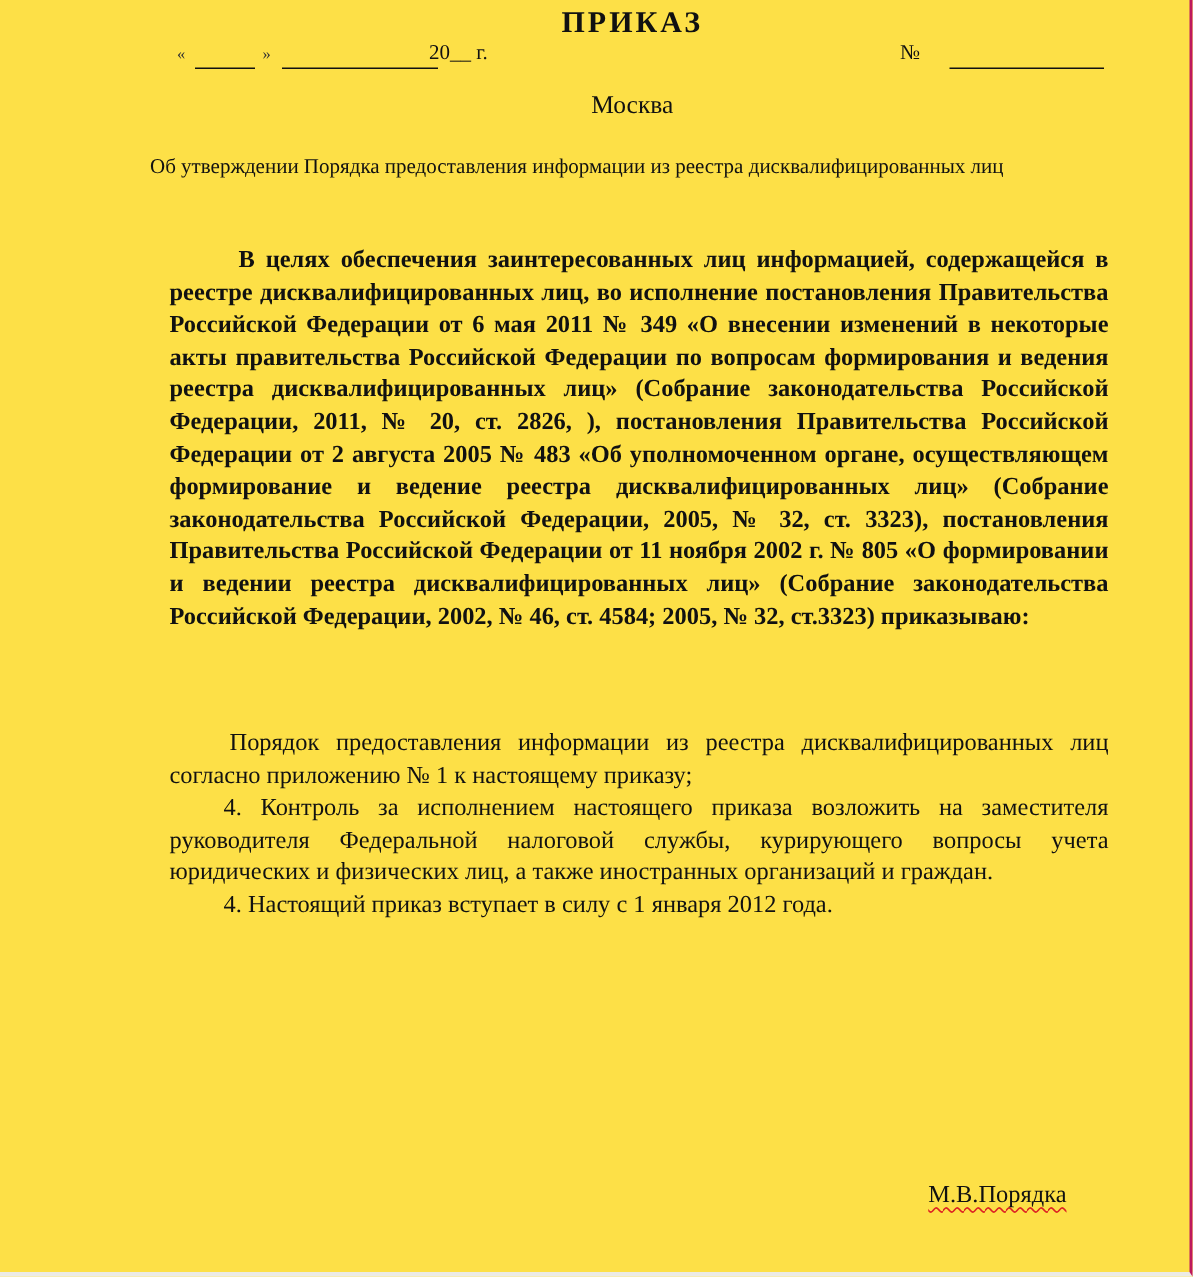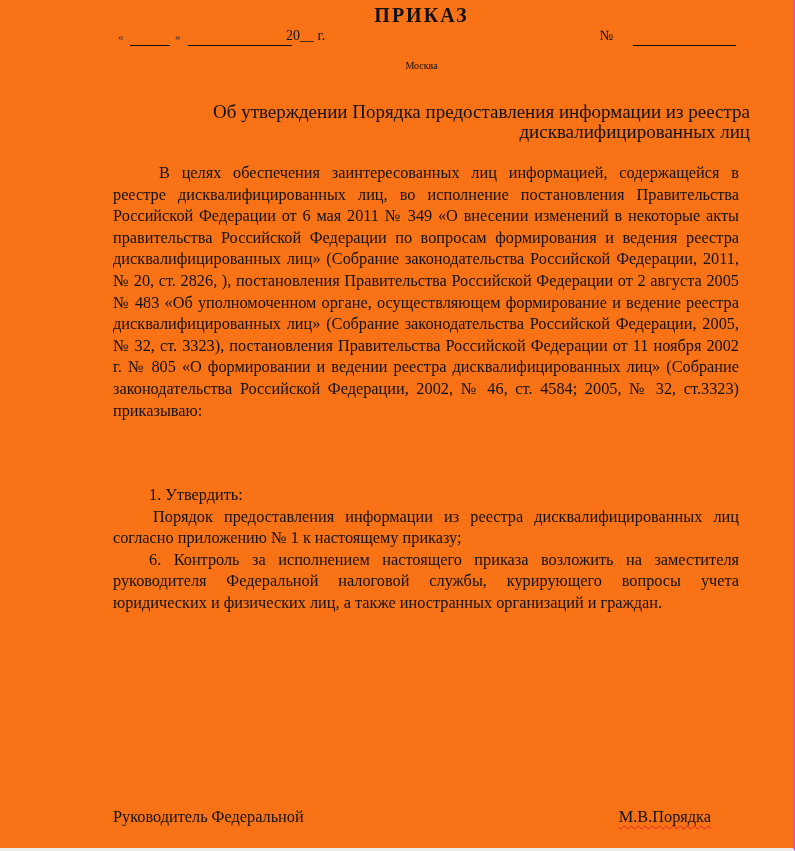--- a/index.html
+++ b/index.html
@@ -13,22 +13,22 @@
       position: relative;
       overflow: hidden;
       font-family: "Liberation Serif", "DejaVu Serif", serif;
       color: #111111;
     }
     .page {
       position: absolute;
       left: 0; top: 0;
       width: 793px;
       height: 848px;
-      background: #f97316;
-      border-right: 2px solid #d946ef;
+      background: #fde047;
+      border-right: 2px solid #be185d;
       border-bottom: 3px solid #ecebe6;
     }
     .title {
       position: absolute;
       left: 0; right: 0;
       top: 4px;
       text-align: center;
       font-size: 20px;
       font-weight: bold;
       letter-spacing: 2px;
@@ -51,44 +51,44 @@
     }
     .quote-open { left: 0; font-size: 11px; top: 2px !important; color:#333; }
     .quote-close { left: 57px; font-size: 11px; top: 2px !important; color:#333; }
     .year { left: 168px; }
     .num-sign { left: 482px; }
     .city {
       position: absolute;
       left: 0; right: 0;
       top: 60px;
       text-align: center;
-      font-size: 10px;
+      font-size: 17px;
       padding-left: 50px;
     }
     .subject {
       position: absolute;
       left: 100px;
       width: 650px;
       top: 102px;
-      text-align: right;
-      font-size: 19px;
+      text-align: left;
+      font-size: 14px;
       line-height: 20px;
     }
     .body {
       position: absolute;
       left: 113px;
       width: 626px;
       font-size: 16.3px;
       line-height: 21.6px;
       text-align: justify;
     }
     .body p {
       margin: 0;
     }
-    .indent-big { text-indent: 46px; }
+    .indent-big { text-indent: 46px; font-weight: bold; }
     .indent { text-indent: 36px; }
     .indent-sm { text-indent: 40px; }
     #preamble { top: 162px; }
     #items { top: 484px; }
     .signature {
       position: absolute;
       left: 113px;
       top: 806px;
       font-size: 16.3px;
       line-height: 21px;
@@ -122,23 +122,22 @@
 
   <div class="city">Москва</div>
 
   <div class="subject">Об утверждении Порядка предоставления информации из реестра дисквалифицированных лиц</div>
 
   <div class="body" id="preamble">
     <p class="indent-big">В целях обеспечения заинтересованных лиц информацией, содержащейся в реестре дисквалифицированных лиц,  во исполнение постановления Правительства Российской Федерации  от 6 мая 2011 № 349 «О внесении изменений в некоторые акты правительства Российской Федерации по вопросам формирования и ведения реестра дисквалифицированных лиц» (Собрание законодательства Российской Федерации, 2011, № 20, ст. 2826, ), постановления Правительства Российской Федерации от 2 августа 2005 № 483 «Об уполномоченном органе, осуществляющем формирование и ведение реестра дисквалифицированных лиц» (Собрание законодательства Российской Федерации, 2005, № 32, ст. 3323), постановления Правительства Российской Федерации от 11 ноября 2002 г. № 805 «О формировании и ведении реестра дисквалифицированных лиц» (Собрание законодательства Российской Федерации, 2002, № 46, ст. 4584; 2005, № 32, ст.3323) приказываю:</p>
   </div>
 
   <div class="body" id="items">
-    <p class="indent">1. Утвердить:</p>
     <p class="indent-sm">Порядок предоставления информации из реестра дисквалифицированных лиц  согласно приложению № 1 к настоящему приказу;</p>
-    <p class="indent">6. Контроль за исполнением настоящего приказа возложить на заместителя руководителя Федеральной налоговой службы, курирующего вопросы учета юридических и физических лиц, а также иностранных организаций и граждан.</p>
+    <p class="indent">4. Контроль за исполнением настоящего приказа возложить на заместителя руководителя Федеральной налоговой службы, курирующего вопросы учета юридических и физических лиц, а также иностранных организаций и граждан.</p>
+    <p class="indent">4. Настоящий приказ  вступает в силу с 1 января 2012 года.</p>
   </div>
 
   <div class="signature">
-    <div>Руководитель Федеральной</div>
     <span class="sig-name">М.В.Порядка</span>
   </div>
 
 </div>
 
 </body></html>

